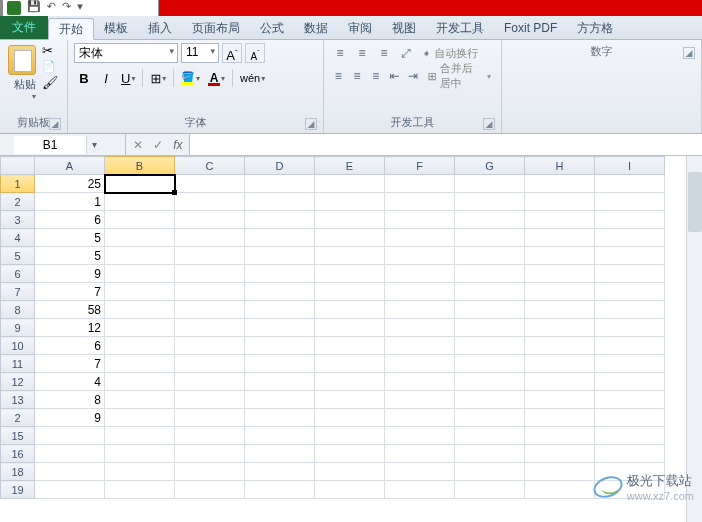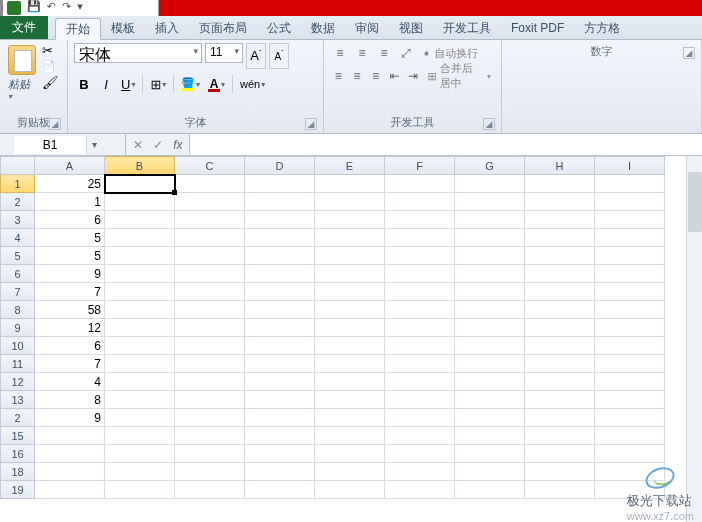--- a/index.html
+++ b/index.html
@@ -7,47 +7,47 @@
 
 
 .title-bar { height: 16px; background: #d90000; border-left: 3px solid #888; position: relative; }
 .title-bar::before { content: ""; position: absolute; left: 0; top: 0; width: 155px; height: 16px; background: #fff; border-right: 1px solid #999;}
 .win-icon { position: absolute; left: 4px; top: 1px; width: 14px; height: 14px; background: #2a7a2a; border-radius: 2px; }
 .qat { position: absolute; left: 22px; top: 0; display: flex; gap: 2px; }
 .qat span { font-size: 11px; color: #555; padding: 0 2px; cursor: pointer; }
 
 
 .tabs { height: 24px; background: linear-gradient(#e6ecf3, #dbe3ed); display: flex; align-items: flex-end; border-bottom: 1px solid #b0b9c6; }
-.tab-file { background: #1e6b3a; color: #ffffff; padding: 4px 12px; font-size: 12px; height: 24px; display: flex; align-items: center; }
+.tab-file { background: #1e6b3a; color: #5eead4; padding: 4px 12px; font-size: 12px; height: 24px; display: flex; align-items: center; }
 .tab { padding: 3px 10px; font-size: 12px; color: #3b5168; cursor: pointer; height: 22px; display: flex; align-items: center; }
-.tab.active { background: #f5f8fc; border: 1px solid #b0b9c6; border-bottom: 1px solid #f5f8fc; border-radius: 3px 3px 0 0; position: relative; top: 1px; margin-left: 7px; }
+.tab.active { background: #f5f8fc; border: 1px solid #b0b9c6; border-bottom: 1px solid #f5f8fc; border-radius: 3px 3px 0 0; position: relative; top: 1px; }
 
 
 .ribbon { height: 94px; background: linear-gradient(#f2f5fa, #e4e9f0); border-bottom: 1px solid #a9b6c7; display: flex; }
 .group { border-right: 1px solid #c5ccd6; padding: 3px 6px 2px; display: flex; flex-direction: column; justify-content: space-between; position: relative; }
 .group-label { font-size: 11px; color: #5a6b7e; text-align: center; padding: 1px 0; position: relative; }
 .group-label .dlg { position: absolute; right: 0; bottom: 1px; font-size: 9px; color: #7a8a9a; border: 1px solid #b8c2ce; width: 12px; height: 12px; line-height: 10px; text-align: center; cursor: pointer; }
 .group-body { flex: 1; display: flex; align-items: flex-start; gap: 4px; }
 
 
 .g-clip { width: 68px; }
-.paste-btn { display: flex; flex-direction: column; align-items: flex-start; cursor: pointer; padding: 2px; font-style: italic; }
+.paste-btn { display: flex; flex-direction: column; align-items: flex-end; cursor: pointer; padding: 2px; }
 .paste-icon { width: 28px; height: 30px; background: linear-gradient(#f7d98a, #e8b74a); border: 1px solid #c9a245; border-radius: 3px; position: relative; }
 .paste-icon::after { content:""; position:absolute; left:5px; top:4px; width:16px; height:20px; background:#fff; border:1px solid #b8b8b8; }
 .paste-label { font-size: 11px; color: #3b5168; margin-top: 2px; }
 .clip-side { display: flex; flex-direction: column; gap: 2px; }
 .clip-side span { font-size: 13px; cursor: pointer; }
 
 
 .g-font { width: 256px; }
 .font-row1 { display: flex; gap: 3px; margin-bottom: 4px; }
-.font-name { width: 128px; height: 20px; border: 1px solid #abb6c4; background: #fff; font-size: 16px; padding: 1px 16px 1px 4px; position: relative; cursor: pointer; }
+.font-name { width: 104px; height: 20px; border: 1px solid #abb6c4; background: #fff; font-size: 12px; padding: 1px 16px 1px 4px; position: relative; cursor: pointer; }
 .font-size { width: 38px; height: 20px; border: 1px solid #abb6c4; background: #fff; font-size: 12px; padding: 1px 14px 1px 4px; text-align: left; position: relative; cursor: pointer; }
 .dd::after { content: "▾"; position: absolute; right: 3px; top: 2px; font-size: 9px; color: #666; }
-.sizebtn { width: 20px; height: 26px; border: 1px solid #c5ccd6; background: #f0f3f8; font-size: 11px; text-align: center; line-height: 18px; cursor: pointer; }
+.sizebtn { width: 20px; height: 20px; border: 1px solid #c5ccd6; background: #f0f3f8; font-size: 11px; text-align: center; line-height: 18px; cursor: pointer; }
 .font-row2 { display: flex; gap: 2px; align-items: center; }
 .fbtn { min-width: 20px; height: 22px; padding: 0 3px; display: flex; align-items: center; justify-content: center; font-size: 13px; cursor: pointer; position: relative; }
 .fbtn.dd2::after { content: "▾"; font-size: 8px; color: #666; margin-left: 1px; }
 .sep { width: 1px; height: 18px; background: #c5ccd6; margin: 0 2px; }
 .color-sw { width: 12px; height: 3px; display: block; margin-top: -2px; }
 
 
 .g-align { width: 178px; }
 .a-row { display: flex; gap: 2px; margin-bottom: 3px; }
 .abtn { width: 20px; height: 20px; display: flex; align-items: center; justify-content: center; font-size: 12px; color: #5a6b7e; cursor: pointer; }
@@ -75,21 +75,21 @@
 .corner { width: 34px; height: 18px; background: linear-gradient(#f2f5fa,#e4e9f0); border: 1px solid #c5ccd6; }
 th.colh { height: 18px; background: linear-gradient(#f2f5fa,#e4e9f0); border: 1px solid #c5ccd6; font-size: 11px; font-weight: normal; color: #3b5168; text-align: center; font-family: Arial; }
 th.colh.sel { background: linear-gradient(#ffe9a8,#ffd770); border-color: #d9b65c; }
 th.rowh { width: 34px; background: linear-gradient(#f2f5fa,#e4e9f0); border: 1px solid #c5ccd6; font-size: 11px; font-weight: normal; color: #3b5168; text-align: center; font-family: Arial; }
 th.rowh.sel { background: linear-gradient(#ffe9a8,#ffd770); border-color: #d9b65c; }
 td.cell { border: 1px solid #d8dde4; height: 18px; font-size: 12px; text-align: right; padding: 0 3px; font-family: Arial; color: #000; }
 td.cell.selected { outline: 2px solid #000; outline-offset: -1px; position: relative; }
 td.cell.selected::after { content:""; position:absolute; right:-3px; bottom:-3px; width:5px; height:5px; background:#000; }
 
 
-.watermark { position: absolute; right: 8px; bottom: 0; font-size: 11px; color: #aab3be; display: flex; align-items: center; gap: 4px; pointer-events: none; flex-direction: column; }
+.watermark { position: absolute; right: 8px; bottom: 20px; font-size: 11px; color: #aab3be; display: flex; align-items: center; gap: 4px; pointer-events: none; }
 .watermark .logo { width: 30px; height: 20px; border-radius: 50%; border: 2px solid #6aa7d6; transform: rotate(-20deg); position: relative; }
 .watermark .logo::after { content:""; position:absolute; left:6px; top:4px; width:16px; height:10px; border-radius:50%; border-bottom:2px solid #7ac24a; transform: rotate(20deg);}
 .wm-title { color: #5a6b7e; font-size: 13px; }
 </style>
 </head>
 <body>
 
 <div class="title-bar">
   <div class="win-icon"></div>
   <div class="qat">

